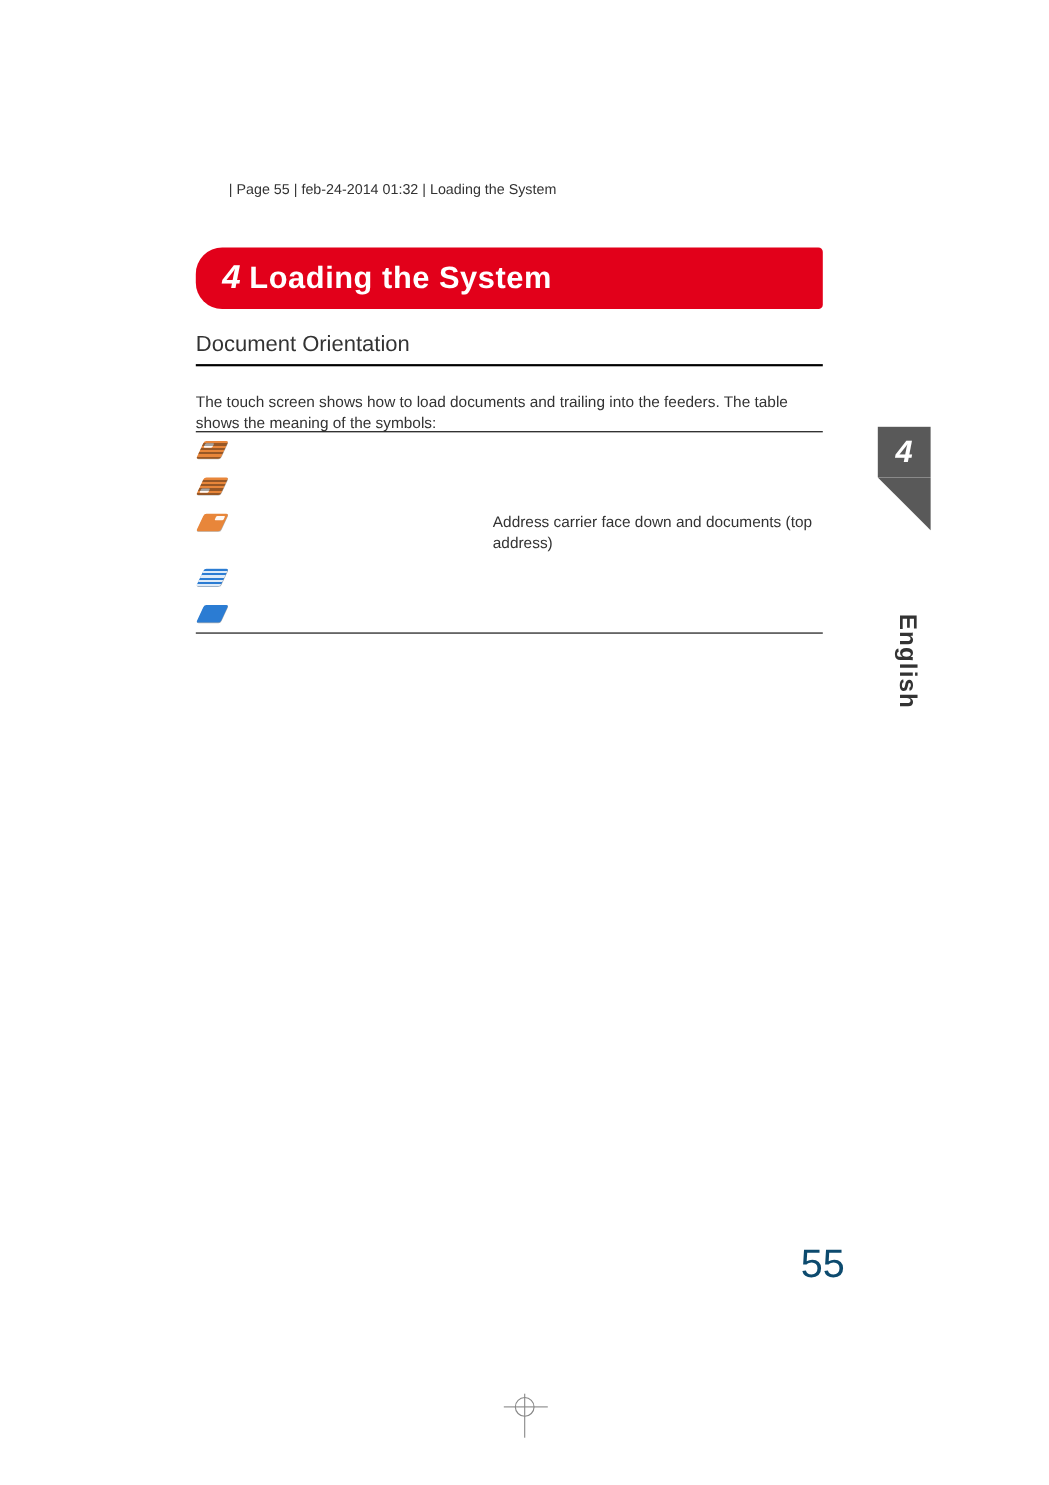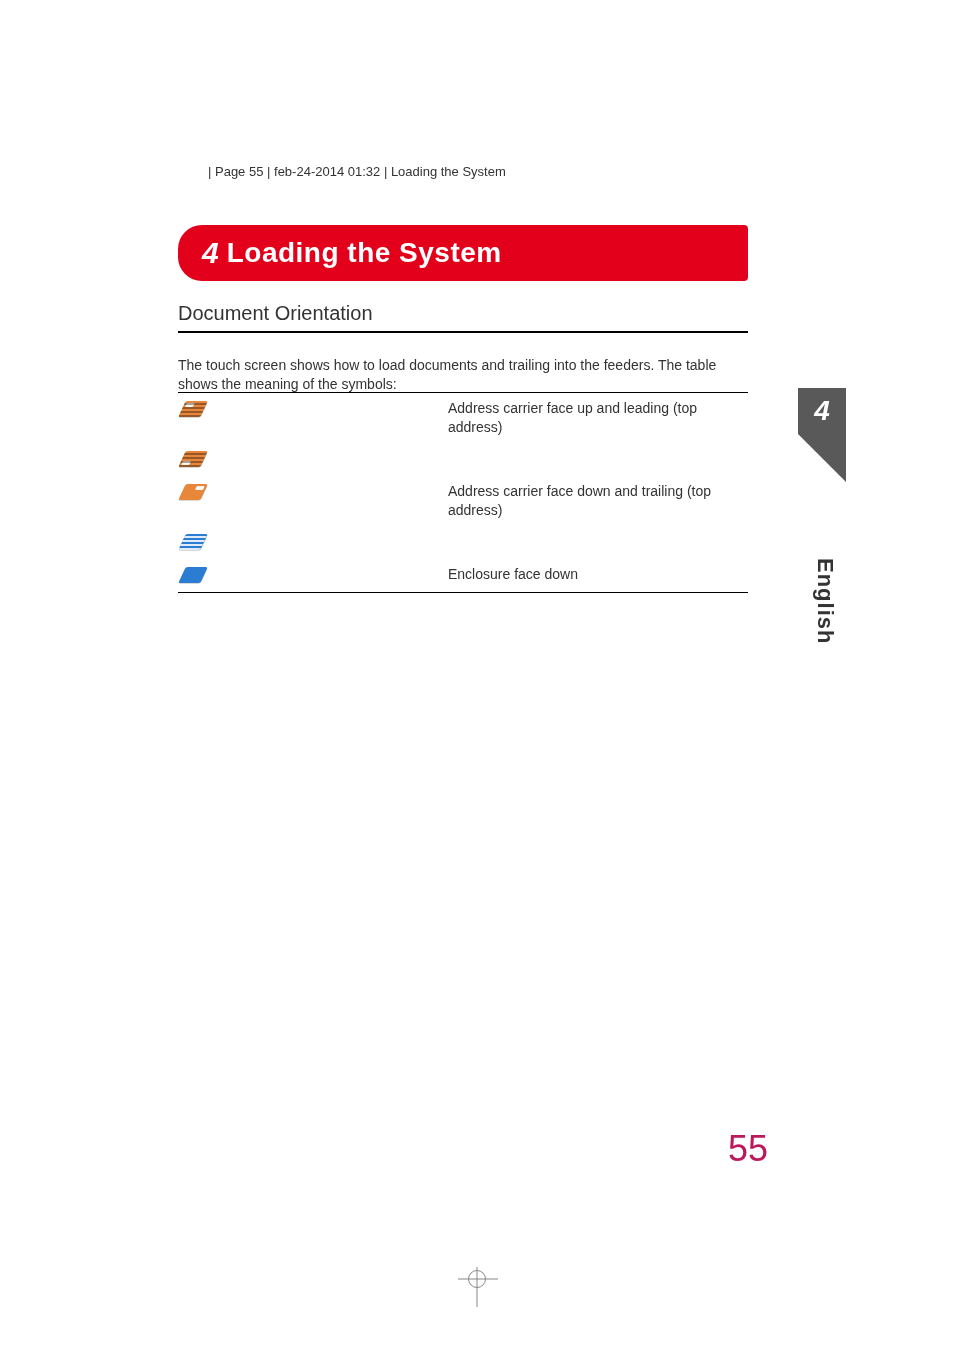--- a/index.html
+++ b/index.html
@@ -153,21 +153,21 @@
     writing-mode: vertical-rl;
     text-orientation: mixed;
     transform: rotate(0deg);
     letter-spacing: 1px;
   }
   .page-num {
     position: absolute;
     bottom: 180px;
     right: 186px;
     font-size: 36px;
-    color: #be185d;
+    color: #0c4a6e;
   }
   .crop-mark {
     position: absolute;
     bottom: 62px;
     left: 50%;
     transform: translateX(-50%);
   }
   .crop-circle {
     width: 18px; height: 18px;
     border: 1px solid #888;
@@ -195,43 +195,41 @@
 
 <div class="section-title">Document Orientation</div>
 
 <div class="intro">The touch screen shows how to load documents and trailing into the feeders. The table shows the meaning of the symbols:</div>
 
 <div class="orient-table">
   <div class="orient-row">
     <div class="orient-icon-cell">
       <span class="icon-paper icon-orange stripes-dark label-tl"></span>
     </div>
-    <div class="orient-desc-cell">Address carrier face up and leading (top address)</div>
   </div>
   <div class="orient-row">
     <div class="orient-icon-cell">
       <span class="icon-paper icon-orange stripes-dark label-bl"></span>
     </div>
   </div>
   <div class="orient-row">
     <div class="orient-icon-cell">
       <span class="icon-paper icon-orange label-tr"></span>
     </div>
-    <div class="orient-desc-cell">Address carrier face down and trailing (top address)</div>
+    <div class="orient-desc-cell">Address carrier face down and documents (top address)</div>
   </div>
   <div class="orient-row">
     <div class="orient-icon-cell">
       <span class="icon-paper icon-blue stripes-white"></span>
     </div>
   </div>
   <div class="orient-row">
     <div class="orient-icon-cell">
       <span class="icon-paper icon-blue"></span>
     </div>
-    <div class="orient-desc-cell">Enclosure face down</div>
   </div>
 </div>
 
 <div class="side-tab">4</div>
 <div class="side-tab-bottom"></div>
 <div class="side-lang">English</div>
 
 <div class="page-num">55</div>
 
 <div class="crop-mark">

